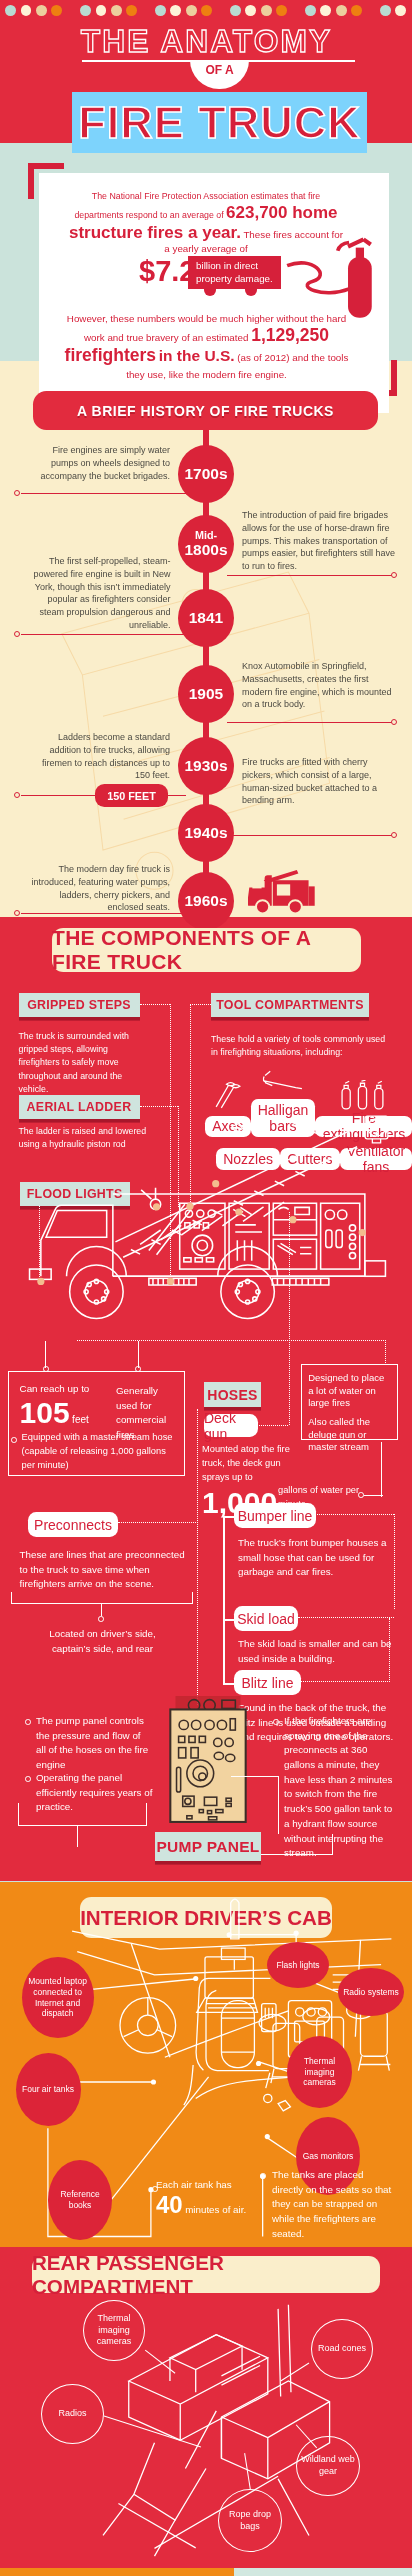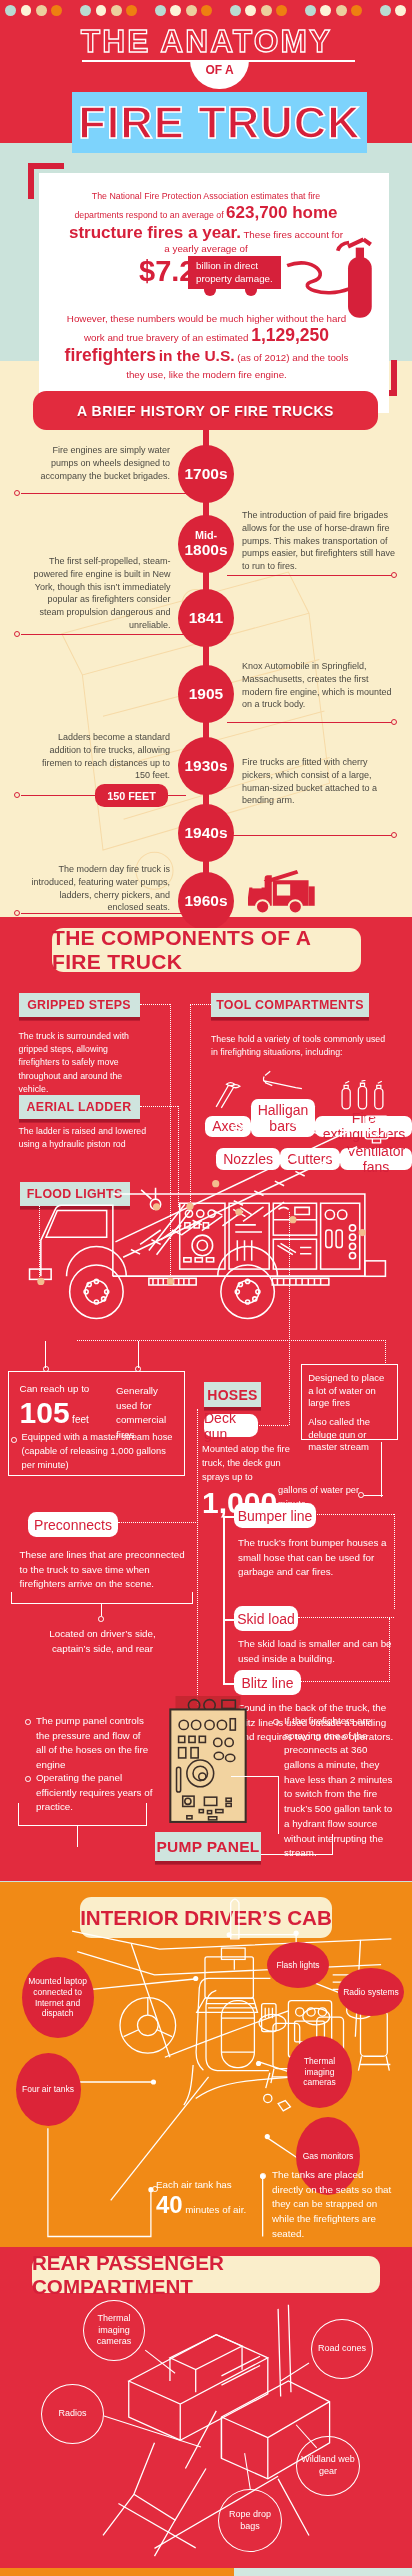--- a/index.html
+++ b/index.html
@@ -626,20 +626,23 @@
   </div>
   <div class="bubble" style="left:287px;top:2036px;width:65px;height:72px;">
     <span>Thermal imaging cameras</span>
   </div>
   <div class="bubble" style="left:15.5px;top:2053px;width:65px;height:73px;">
     <span>Four air tanks</span>
   </div>
   <div class="bubble" style="left:296px;top:2117px;width:64px;height:78px;">
     <span>Gas monitors</span>
   </div>
+  <div class="bubble" style="left:48px;top:2160px;width:64px;height:80px;">
+    <span>Reference books</span>
+  </div>
 
   <div class="ring-w" style="left:152px;top:2186px;"></div>
   <div class="wtext" style="left:156px;top:2178px;width:98px;">
     <span style="font-size:9.8px;">Each air tank has</span><br>
     <span class="bold" style="font-size:24px;line-height:1;">40</span>
     <span style="font-size:9.8px;">minutes of air.</span>
   </div>
   <div class="ring-w" style="left:260px;top:2173px;"></div>
   <div class="wtext" style="left:272px;top:2168px;width:124px;font-size:9.8px;">The tanks are placed directly on the seats so that they can be strapped on while the firefighters are seated.</div>
 

